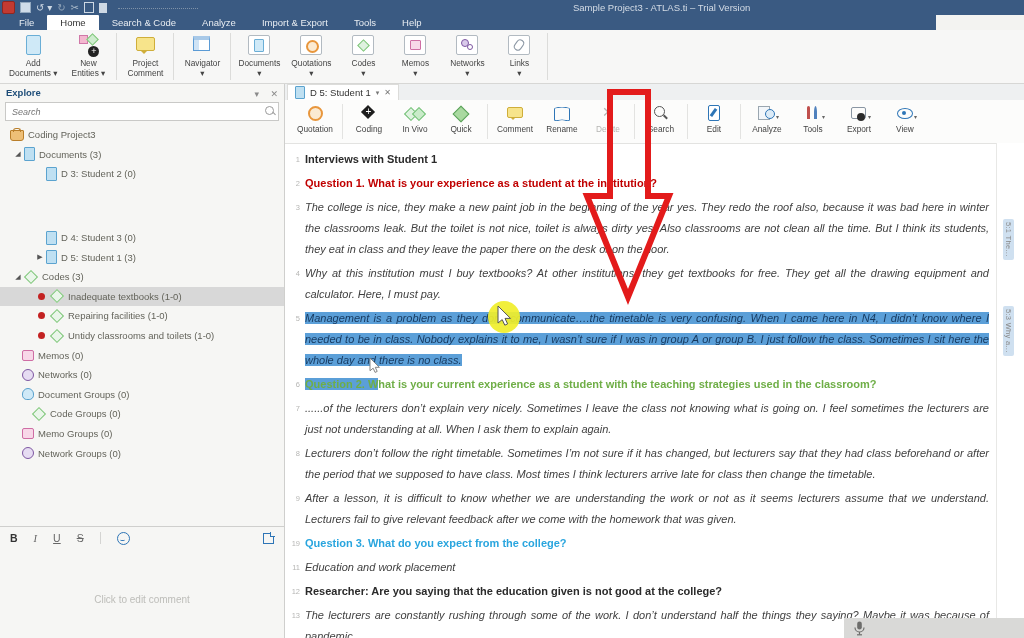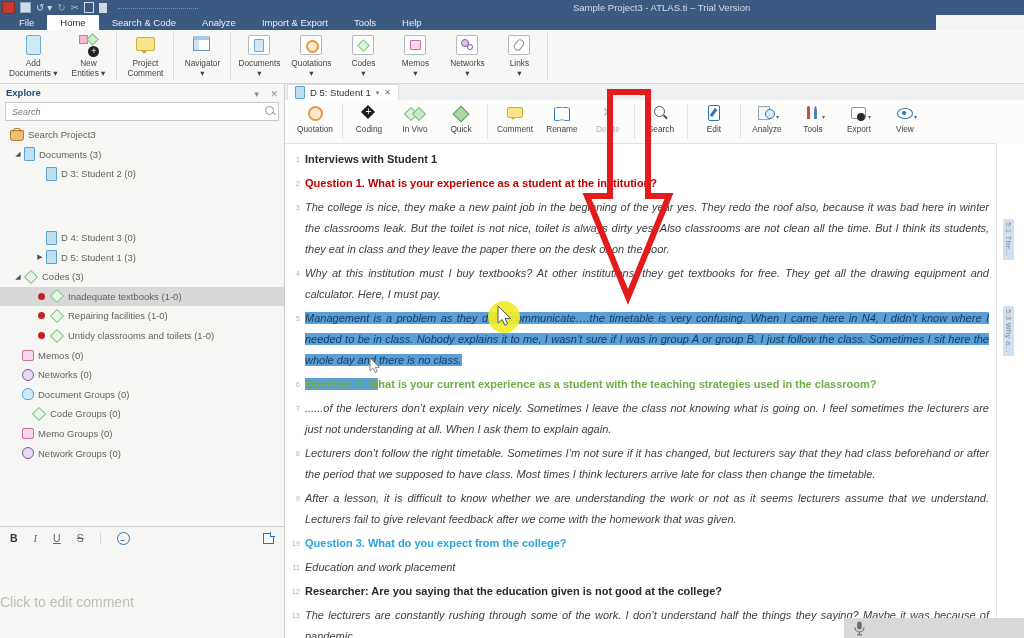--- a/index.html
+++ b/index.html
@@ -84,21 +84,21 @@
   .commentpanel{position:absolute;left:0;bottom:0;width:284px;height:111px;border-top:1px solid #cfcfcd;background:#f6f6f4}
   .ctoolbar{height:22px;display:flex;align-items:center;padding:0 10px;gap:16px;color:#666}
   .cbtn{font-size:10.5px;cursor:default}
   .cbtn.b{font-weight:bold;color:#333}.cbtn.i{font-style:italic;font-family:"Liberation Serif",serif}
   .cbtn.u{text-decoration:underline}.cbtn.s{text-decoration:line-through}
   .csep{width:1px;height:12px;background:#d4d4d2}
   .cemoji{width:11px;height:11px;border:1.5px solid #2e75b6;border-radius:50%;position:relative}
   .cemoji::after{content:"";position:absolute;left:2px;top:5px;width:5px;height:2px;border-bottom:1.4px solid #2e75b6;border-radius:50%}
   .cpop{margin-left:auto;width:9px;height:9px;border:1.4px solid #2e75b6;position:relative}
   .cpop::after{content:"";position:absolute;right:-2px;top:-2px;width:4px;height:4px;background:#f6f6f4;border-left:1.4px solid #2e75b6;border-bottom:1.4px solid #2e75b6}
-  .cplaceholder{padding-top:45px;color:#bdbdb9;font-size:14px}
+  .cplaceholder{text-align:center;padding-top:45px;color:#bdbdb9;font-size:10px}
   
   .docarea{position:absolute;left:285px;top:84px;right:0;bottom:0;background:#fff}
   .doctabbar{position:absolute;left:0;top:0;right:0;height:16px;background:#eef0f1;border-bottom:1px solid #e2e2e0}
   .doctab{position:absolute;left:2px;top:0;height:16px;background:#fff;display:flex;align-items:center;
       padding:0 7px;gap:5px;font-size:9.5px;color:#333;border:1px solid #dcdcda;border-bottom:0;box-sizing:border-box}
   .dticon{width:8px;height:11px;background:#bfe0f2;border:1px solid #5ba3cf;border-radius:1px}
   .dtcaret{font-size:7px;color:#777}.dtclose{font-size:8px;color:#777}
   .doctoolbar{position:absolute;left:0;top:16px;right:0;height:43px;background:#fcfcfb;
       border-bottom:1px solid #e3e3e1;display:flex;align-items:stretch;padding-left:6px}
   .tbtn{display:flex;flex-direction:column;align-items:center;justify-content:flex-start;
@@ -269,21 +269,21 @@
       <span>✕</span>
     </span>
   </div>
   <div class="searchbox">
     <input class="searchinput" placeholder="Search" style="">
     <span class="mag"></span>
   </div>
   <div class="tree" id="tree">
       <div class="trow" style="padding-left: 10px;">
         <span class="ti ti-project"></span>
-        <span class="tlbl">Search Project3</span>
+        <span class="tlbl">Coding Project3</span>
       </div>
       <div class="trow" style="padding-left: 12px;">
         <span class="texp">◢</span>
         <span class="ti ti-page"></span>
         <span class="tlbl">Documents (3)</span>
       </div>
       <div class="trow" style="padding-left: 46px;">
         <span class="ti ti-page"></span>
         <span class="tlbl">D 3: Student 2 (0)</span>
       </div>

